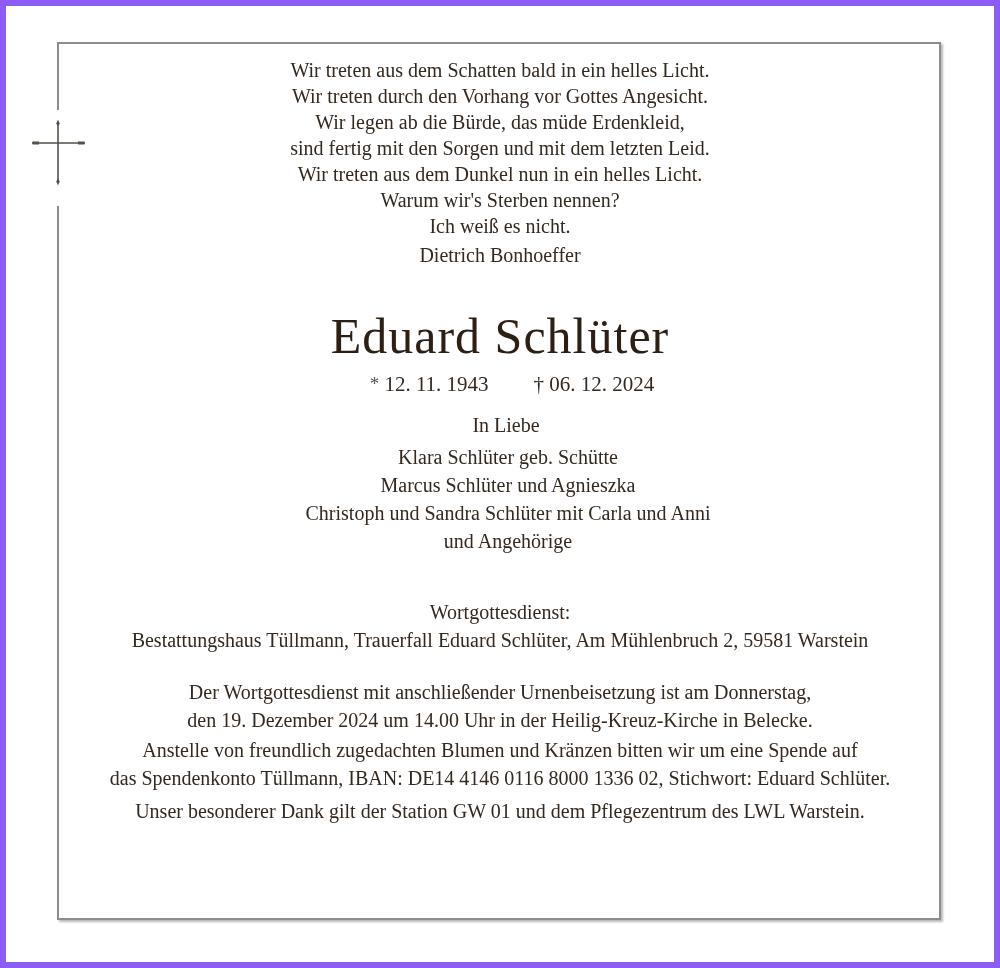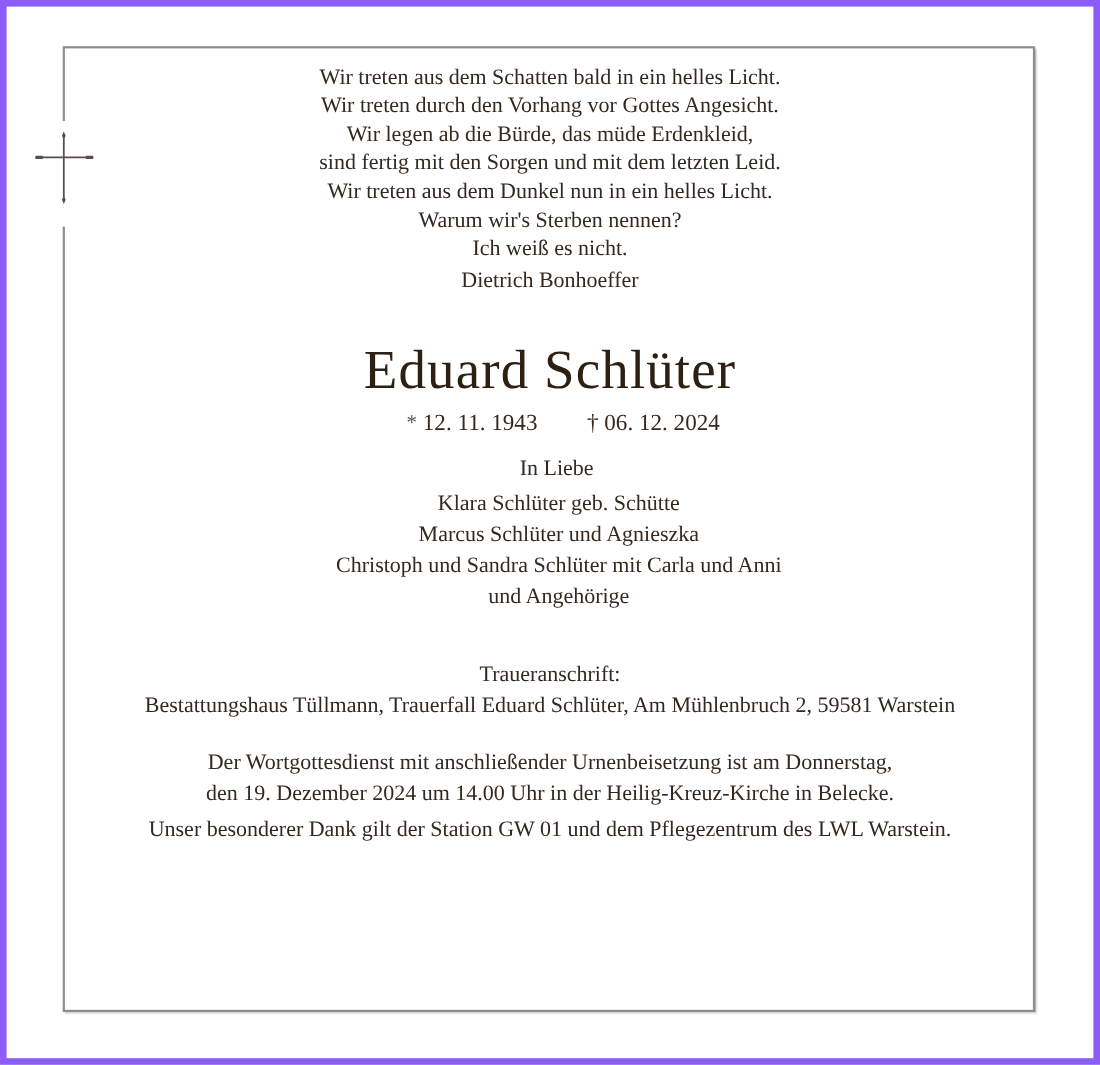--- a/index.html
+++ b/index.html
@@ -120,26 +120,30 @@
     <div class="salutation">In Liebe</div>
 
     <div class="family">
       <div>Klara Schlüter geb. Schütte</div>
       <div>Marcus Schlüter und Agnieszka</div>
       <div>Christoph und Sandra Schlüter mit Carla und Anni</div>
       <div>und Angehörige</div>
     </div>
 
     <div class="contact">
-      <div>Traueranschrift:</div>
+      <div>Wortgottesdienst:</div>
       <div>Bestattungshaus Tüllmann, Trauerfall Eduard Schlüter, Am Mühlenbruch 2, 59581 Warstein</div>
     </div>
 
     <div class="service">
       <div>Der Wortgottesdienst mit anschließender Urnenbeisetzung ist am Donnerstag,</div>
       <div>den 19. Dezember 2024 um 14.00 Uhr in der Heilig-Kreuz-Kirche in Belecke.</div>
     </div>
 
+    <div class="donation">
+      <div>Anstelle von freundlich zugedachten Blumen und Kränzen bitten wir um eine Spende auf</div>
+      <div>das Spendenkonto Tüllmann, IBAN: DE14 4146 0116 8000 1336 02, Stichwort: Eduard Schlüter.</div>
+    </div>
 
     <div class="thanks">Unser besonderer Dank gilt der Station GW 01 und dem Pflegezentrum des LWL Warstein.</div>
 
   </div>
 </div>
 
 </body></html>

